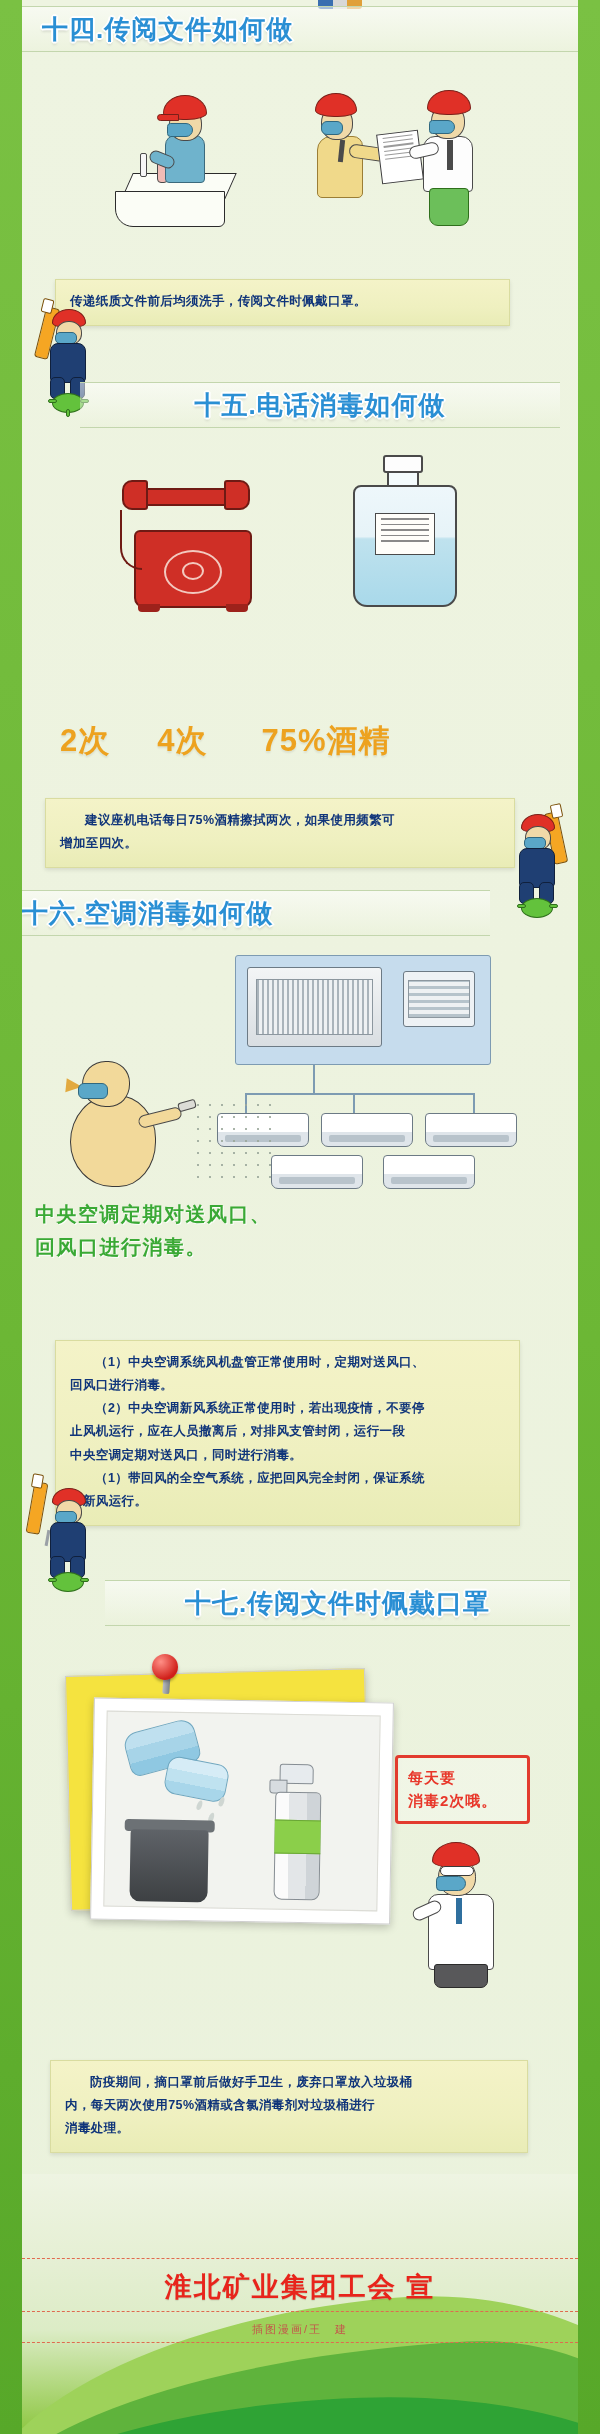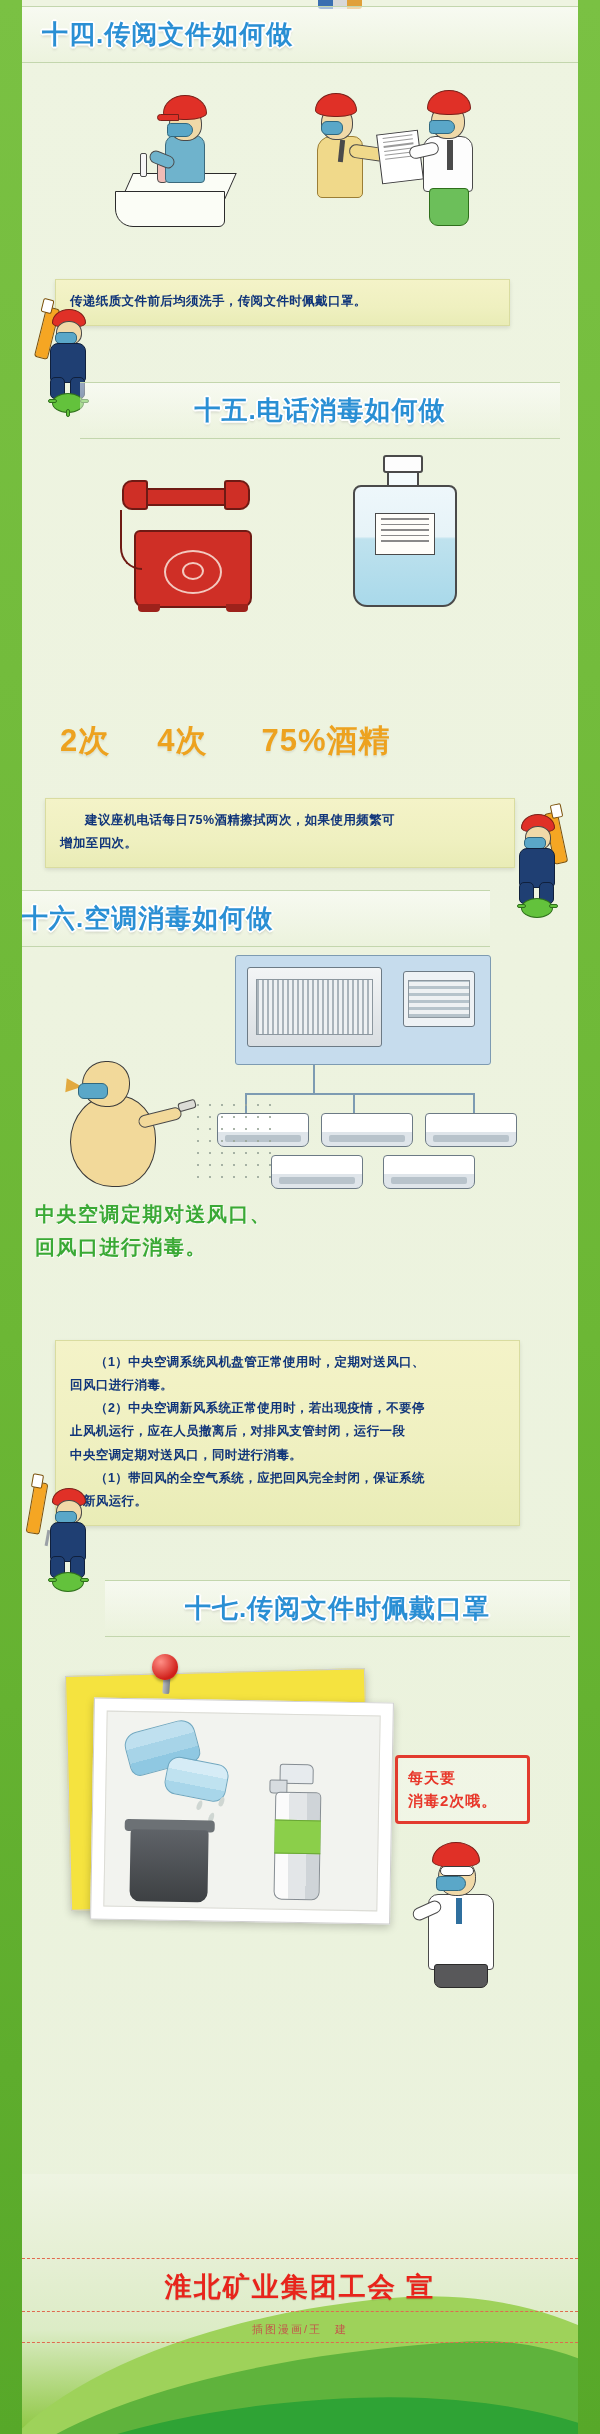--- a/index.html
+++ b/index.html
@@ -29,21 +29,21 @@
 
   .page-bg {
     position: absolute;
     left: 22px; right: 22px; top: 0; bottom: 0;
     background: linear-gradient(180deg,#eef4e1 0%, #edf3df 40%, #eaf2dc 100%);
   }
 
   
   .section-head {
     position: absolute;
-    height: 57px;
+    height: 46px;
     background: linear-gradient(180deg, rgba(255,255,255,.55), rgba(233,241,216,.35));
     border-top: 1px solid #c3d6ad;
     border-bottom: 1px solid #c3d6ad;
     display: flex;
     align-items: center;
   }
   .section-head .htext {
     font-size: 26px;
     font-weight: bold;
     letter-spacing: 1px;
@@ -692,20 +692,25 @@
     <div class="coat" style="left:18px; top:54px; width:66px; height:76px;"></div>
     <div class="face" style="left:28px; top:18px; width:38px; height:38px;"></div>
     <div class="mask" style="left:26px; top:36px; width:30px; height:15px; border-radius:5px 9px 9px 5px;"></div>
     <div class="helmet" style="left:22px; top:2px; width:48px; height:26px;"></div>
     <div style="position:absolute; left:30px; top:26px; width:34px; height:10px; border:1.5px solid #3a3a3a; border-radius:5px; background:#ffffff;"></div>
     <div class="tie" style="left:46px; top:58px; width:6px; height:26px; background:#2f6f9e;"></div>
     <div class="limb" style="left:2px; top:64px; width:30px; height:13px; background:#ffffff; border-radius:8px; transform:rotate(-24deg);"></div>
     <div class="pants-green" style="left:24px; top:124px; width:54px; height:24px; background:#58585a; border-color:#2b2b2b; border-radius:3px 3px 7px 7px;"></div>
   </div>
 
+  <div class="note" style="left:50px; width:478px; top:2060px;">
+    <p class="ind">防疫期间，摘口罩前后做好手卫生，废弃口罩放入垃圾桶</p>
+    <p>内，每天两次使用75%酒精或含氯消毒剂对垃圾桶进行</p>
+    <p>消毒处理。</p>
+  </div>
 
   <div class="footer">
     <div class="swoosh1"></div>
     <div class="swoosh2"></div>
     <div class="swoosh3"></div>
     <div class="dash" style="top:84px;"></div>
     <div class="org-name" style="top:95px;">淮北矿业集团工会 宣</div>
     <div class="dash" style="top:137px;"></div>
     <div class="credit" style="top:148px;">插图漫画/王　建</div>
     <div class="dash" style="top:168px;"></div>

